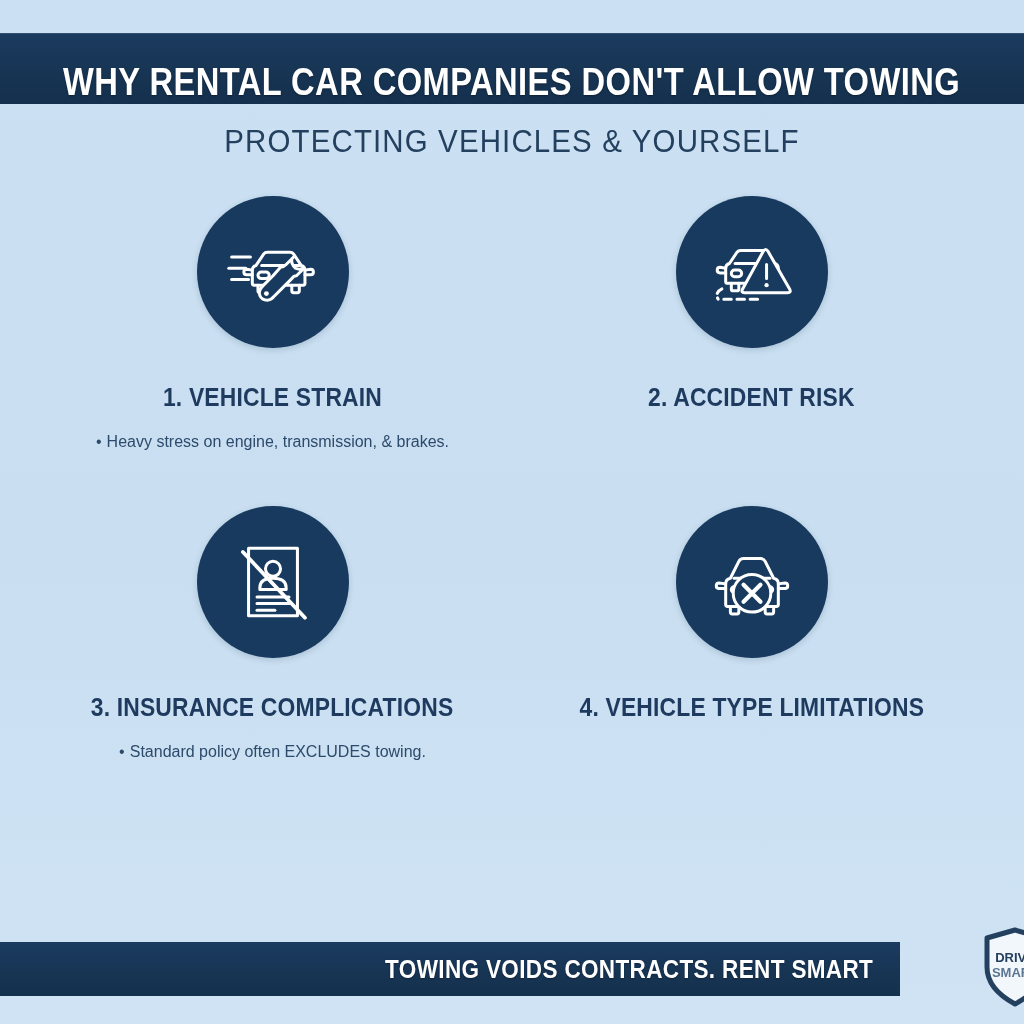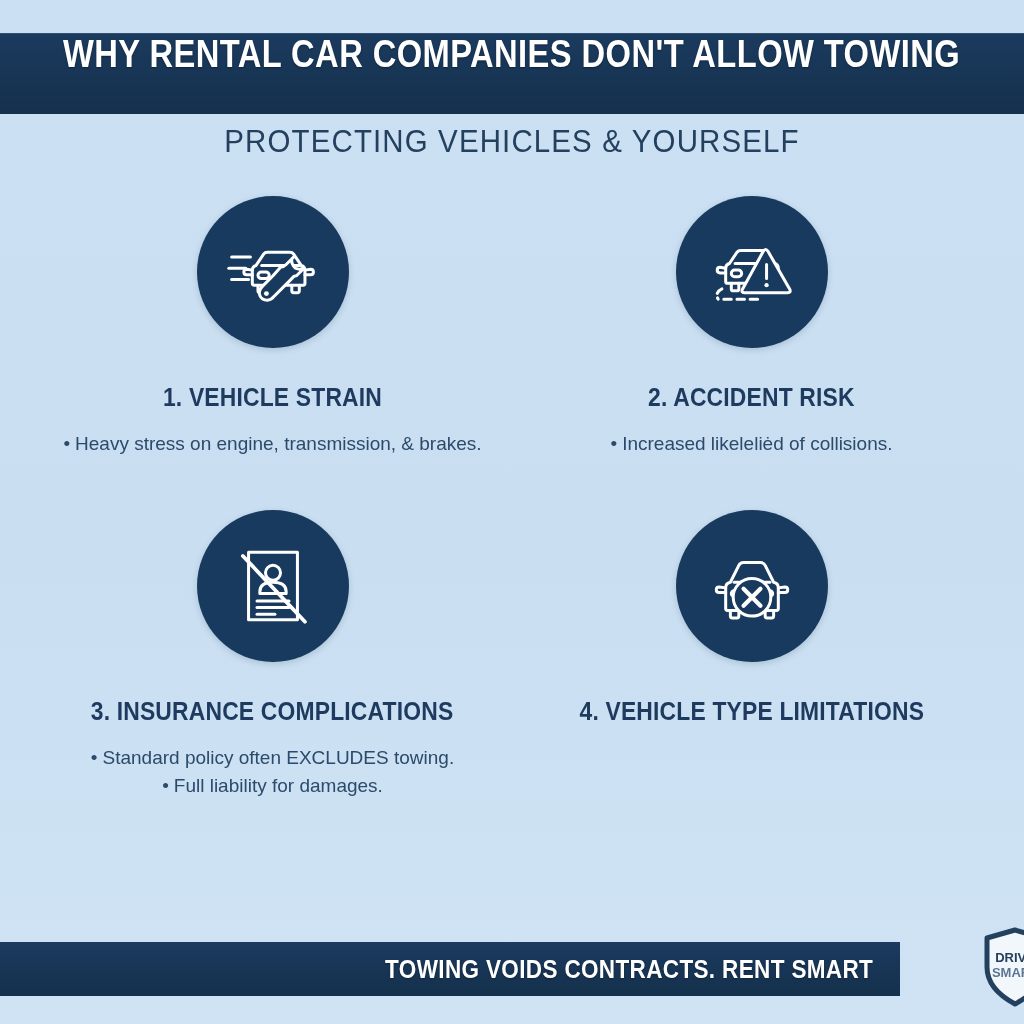--- a/index.html
+++ b/index.html
@@ -20,24 +20,24 @@
     inset: 0;
     background: linear-gradient(180deg, #cbe0f2 0%, #c9dff1 55%, #cfe3f4 100%);
   }
 
   
   .header-band {
     position: absolute;
     left: 0;
     top: 33px;
     width: 1024px;
-    height: 81px;
+    height: 71px;
     background: linear-gradient(180deg, #1b3b5f 0%, #173453 60%, #14304d 100%);
     display: flex;
-    align-items: flex-start;
+    align-items: flex-end;
     justify-content: center;
     box-shadow: 0 1px 0 rgba(255,255,255,0.10) inset;
   }
   .header-title {
     color: #ffffff;
     font-size: 38px;
     font-weight: bold;
     letter-spacing: 0.5px;
     text-align: center;
     transform: scaleX(0.86);
@@ -97,23 +97,23 @@
     color: #1e3a5f;
     font-size: 26px;
     font-weight: bold;
     letter-spacing: 0.2px;
     text-align: center;
     transform: scaleX(0.88);
     white-space: nowrap;
   }
   .bullets {
     margin-top: 17px;
-    text-align: center;
+    text-align: left;
     color: #2c4a6b;
-    font-size: 19px;
+    font-size: 16px;
     line-height: 1.47;
   }
   .bullets .line {
     white-space: nowrap;
   }
   .bullets .line .dot {
     display: inline-block;
     margin-right: 5px;
   }
 
@@ -225,23 +225,20 @@
             <path d="M20 79 L56 79" stroke-dasharray="8 6"></path>
 
             <path d="M62 28 Q64.5 24 67 28 L90 68 Q92 72 88 72 L42 72 Q38 72 40 68 Z" fill="#173a5e"></path>
             <line x1="65.5" y1="42" x2="65.5" y2="57"></line>
             <circle cx="65.5" cy="64" r="2.3" fill="#ffffff" stroke="none"></circle>
           </g>
         </svg>
       </div>
       <div class="card-title">2. ACCIDENT RISK</div>
       <div class="bullets">
-        <div class="line">
-          <span class="dot">•</span><span>Increased likeleliėd of collisions.</span>
-        </div>
       </div>
     </div>
 
     <div class="card">
       <div class="icon-circle">
         <svg viewBox="0 0 100 100">
           <g fill="none" stroke="#ffffff" stroke-width="3.2" stroke-linecap="round" stroke-linejoin="round">
 
             <rect x="24" y="14" width="52" height="72"></rect>
 
@@ -254,23 +251,20 @@
             <line x1="33" y1="80" x2="52" y2="80"></line>
 
             <line x1="18" y1="18" x2="84" y2="88" stroke-width="4"></line>
           </g>
         </svg>
       </div>
       <div class="card-title">3. INSURANCE COMPLICATIONS</div>
       <div class="bullets">
         <div class="line">
           <span class="dot">•</span><span>Standard policy often EXCLUDES towing.</span>
-        </div>
-        <div class="line">
-          <span class="dot">•</span><span>Full liability for damages.</span>
         </div>
       </div>
     </div>
 
     <div class="card">
       <div class="icon-circle">
         <svg viewBox="0 0 100 100">
           <g fill="none" stroke="#ffffff" stroke-width="3.2" stroke-linecap="round" stroke-linejoin="round">
 
             <path d="M22 74 L22 52 Q22 47 27 46 L36 28 Q37.5 25 41 25 L59 25 Q62.5 25 64 28 L73 46 Q78 47 78 52 L78 74 Q78 76 76 76 L24 76 Q22 76 22 74 Z"></path>

